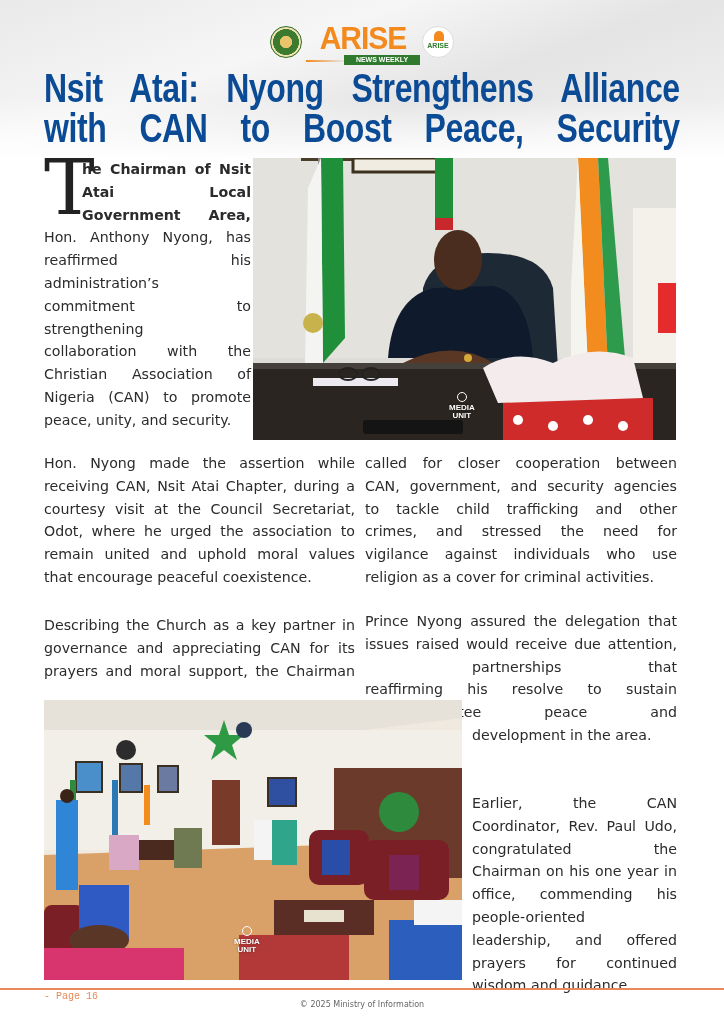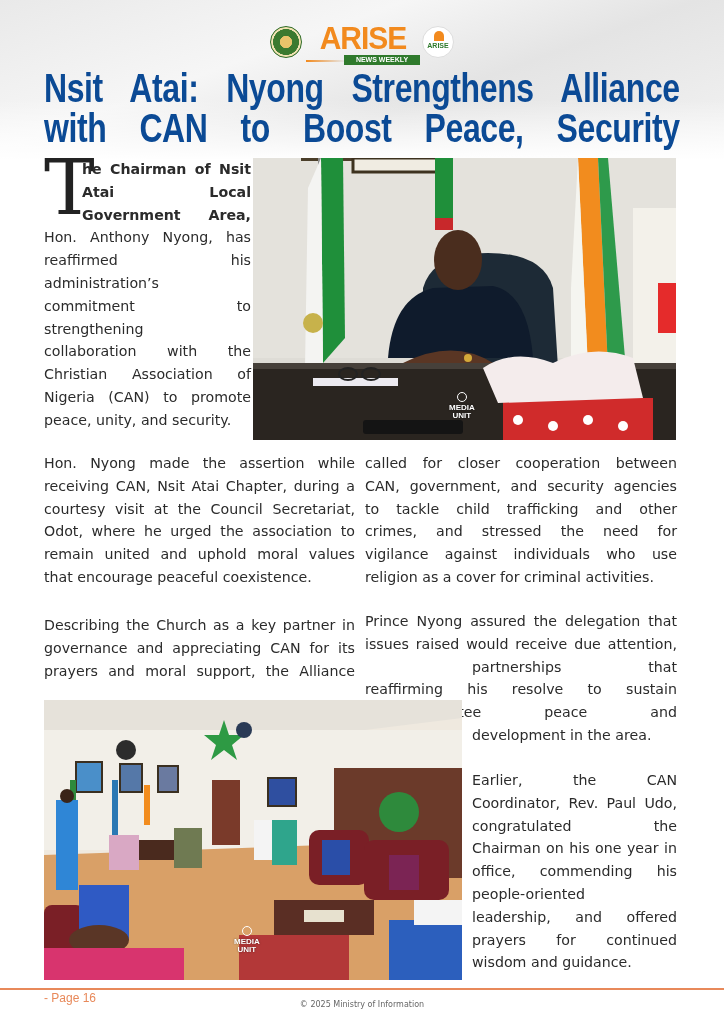--- a/index.html
+++ b/index.html
@@ -68,36 +68,36 @@
   .dropcap {
     position: absolute; left: 44px; top: 155px; width: 40px; height: 66px;
     font-family: "DejaVu Serif", serif; font-size: 76px; line-height: 66px; color: #222222;
   }
   .intro .indent { padding-left: 38px; font-weight: bold; }
 
   .col-left-1 { position: absolute; left: 44px; top: 452px; width: 311px; }
   .col-left-2 { position: absolute; left: 44px; top: 614px; width: 311px; }
   .col-right-1 { position: absolute; left: 365px; top: 452px; width: 312px; }
   .col-right-2 { position: absolute; left: 365px; top: 610px; width: 312px; }
-  .col-right-3 { position: absolute; left: 472px; top: 769px; width: 205px; }
+  .col-right-3 { position: absolute; left: 472px; top: 792px; width: 205px; }
 
   
   .photo { position: absolute; overflow: hidden; }
   .photo-1 { left: 253px; top: 158px; width: 423px; height: 282px; background: #dcdcd8; }
   .photo-2 { left: 44px; top: 700px; width: 418px; height: 280px; background: #e9e4dc; }
 
   .media-mark {
     position: absolute; text-align: center; color: #ffffff; font-weight: bold;
     font-size: 8px; line-height: 8px; text-shadow: 0 0 2px rgba(0,0,0,0.5);
   }
   .media-mark .dot { display: block; width: 10px; height: 10px; border-radius: 50%; border: 1.5px solid #fff; margin: 0 auto 2px; }
 
   
   .footer-rule { position: absolute; left: 0; top: 988px; width: 724px; height: 2px; background: #e8895a; }
-  .page-no { position: absolute; left: 44px; top: 991px; font-size: 12px; color: #e8895a; font-family: Liberation Sans, sans-serif; }
+  .page-no { position: absolute; left: 44px; top: 991px; font-size: 10px; color: #e8895a; font-family: Liberation Mono, monospace; }
   .copyright { position: absolute; left: 0; width: 724px; top: 1000px; text-align: center; font-size: 8px; color: #666666; font-family: "DejaVu Sans", sans-serif; }
 </style>
 </head>
 <body>
 
 <div class="page-bg"></div>
 
 <div class="masthead">
   <div class="seal"></div>
   <div class="brand">
@@ -185,21 +185,21 @@
   <span class="line">receiving CAN, Nsit Atai Chapter, during a</span>
   <span class="line">courtesy visit at the Council Secretariat,</span>
   <span class="line">Odot, where he urged the association to</span>
   <span class="line">remain united and uphold moral values</span>
   <span class="line end">that encourage peaceful coexistence.</span>
 </div>
 
 <div class="col-left-2 txt">
   <span class="line">Describing the Church as a key partner in</span>
   <span class="line">governance and appreciating CAN for its</span>
-  <span class="line">prayers and moral support, the Alliance</span>
+  <span class="line">prayers and moral support, the Chairman</span>
 </div>
 
 <div class="col-right-1 txt">
   <span class="line">called for closer cooperation between</span>
   <span class="line">CAN, government, and security agencies</span>
   <span class="line">to tackle child trafficking and other</span>
   <span class="line">crimes, and stressed the need for</span>
   <span class="line">vigilance against individuals who use</span>
   <span class="line end">religion as a cover for criminal activities.</span>
 </div>

